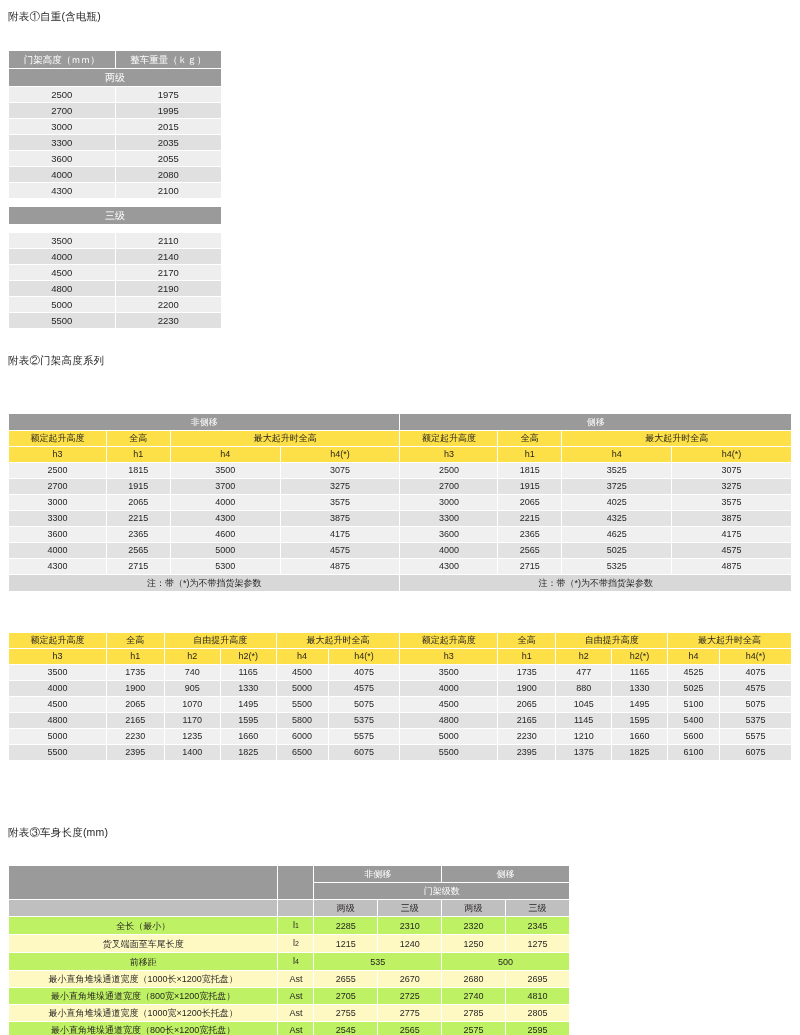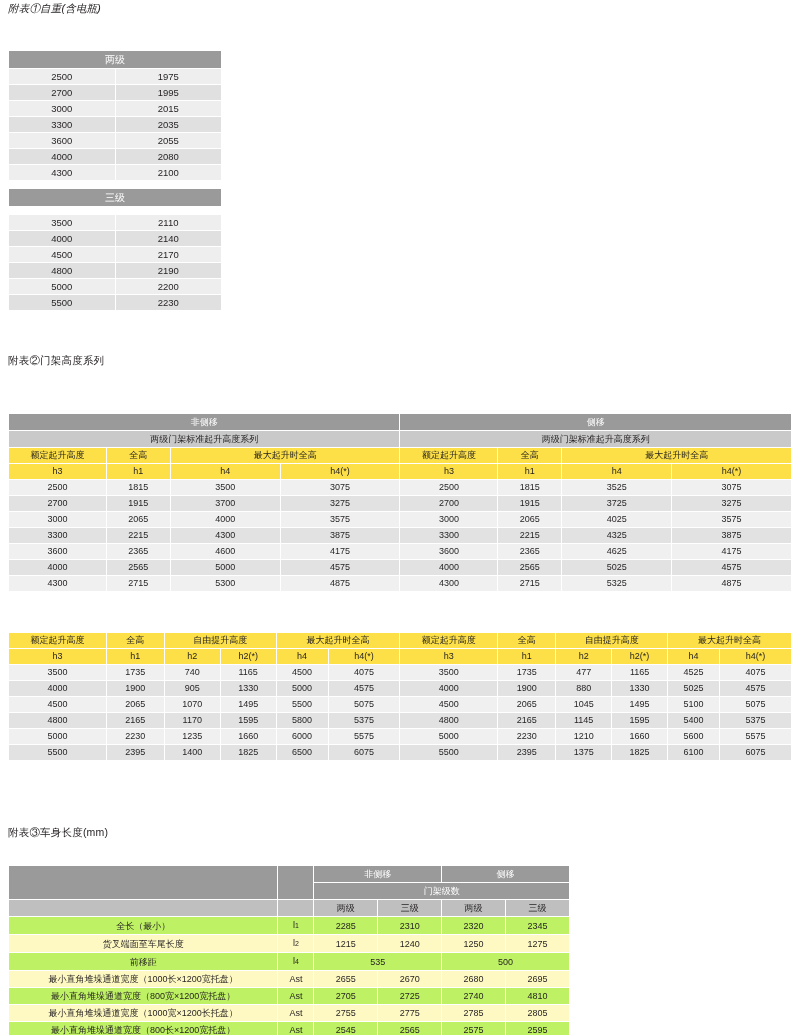--- a/index.html
+++ b/index.html
@@ -100,24 +100,28 @@
   .t3 .r0 td{background:#bef264;}
   .t3 .r1 td{background:#fef9c3;}
   .t3 .rowlbl{text-align:center;}
   .sub{font-size:7px;vertical-align:baseline;}
 </style>
 </head>
 <body>
 
 <div class="page">
 
-  <div class="sec-title" style="position:absolute;left:8px;top:2px;font-style:italic;">附表①自重(含电瓶)</div>
+  <div class="sec-title" style="position:absolute;left:8px;top:10px;">附表①自重(含电瓶)</div>
 
   <table class="t1">
     <tbody>
+        <tr class="hdr">
+      <td class="c1">门架高度（ｍｍ）</td>
+      <td class="c2">整车重量（ｋｇ）</td>
+    </tr>
     <tr class="grp">
       <td colspan="2">两级</td>
     </tr>
     <tr class="r0">
       <td>2500</td>
       <td>1975</td>
     </tr>
     <tr class="r1">
       <td>2700</td>
       <td>1995</td>
@@ -189,24 +193,20 @@
       <col style="width:98px">
         <col style="width:64px">
         <col style="width:110px">
         <col style="width:120px">
     </colgroup>
     <tbody>
         <tr class="dark">
       <td colspan="4">非侧移</td>
       <td colspan="4">侧移</td>
     </tr>
-    <tr class="mid">
-      <td colspan="4">两级门架标准起升高度系列</td>
-      <td colspan="4">两级门架标准起升高度系列</td>
-    </tr>
     <tr class="lbl">
       <td>额定起升高度</td>
       <td>全高</td>
       <td colspan="2">最大起升时全高</td>
       <td>额定起升高度</td>
       <td>全高</td>
       <td colspan="2">最大起升时全高</td>
     </tr>
     <tr class="lbl">
       <td>h3</td>
@@ -283,20 +283,24 @@
       <td>4300</td>
       <td>2715</td>
       <td>5300</td>
       <td>4875</td>
       <td>4300</td>
       <td>2715</td>
       <td>5325</td>
       <td>4875</td>
     </tr>
 
+    <tr class="note">
+      <td colspan="4">注：带（*)为不带挡货架参数</td>
+      <td colspan="4">注：带（*)为不带挡货架参数</td>
+    </tr>
 
   </tbody>
     </table>
 
   <table class="t2" style="top:632px;">
     <colgroup>
       <col style="width:98px">
         <col style="width:58px">
         <col style="width:56px">
         <col style="width:56px">

